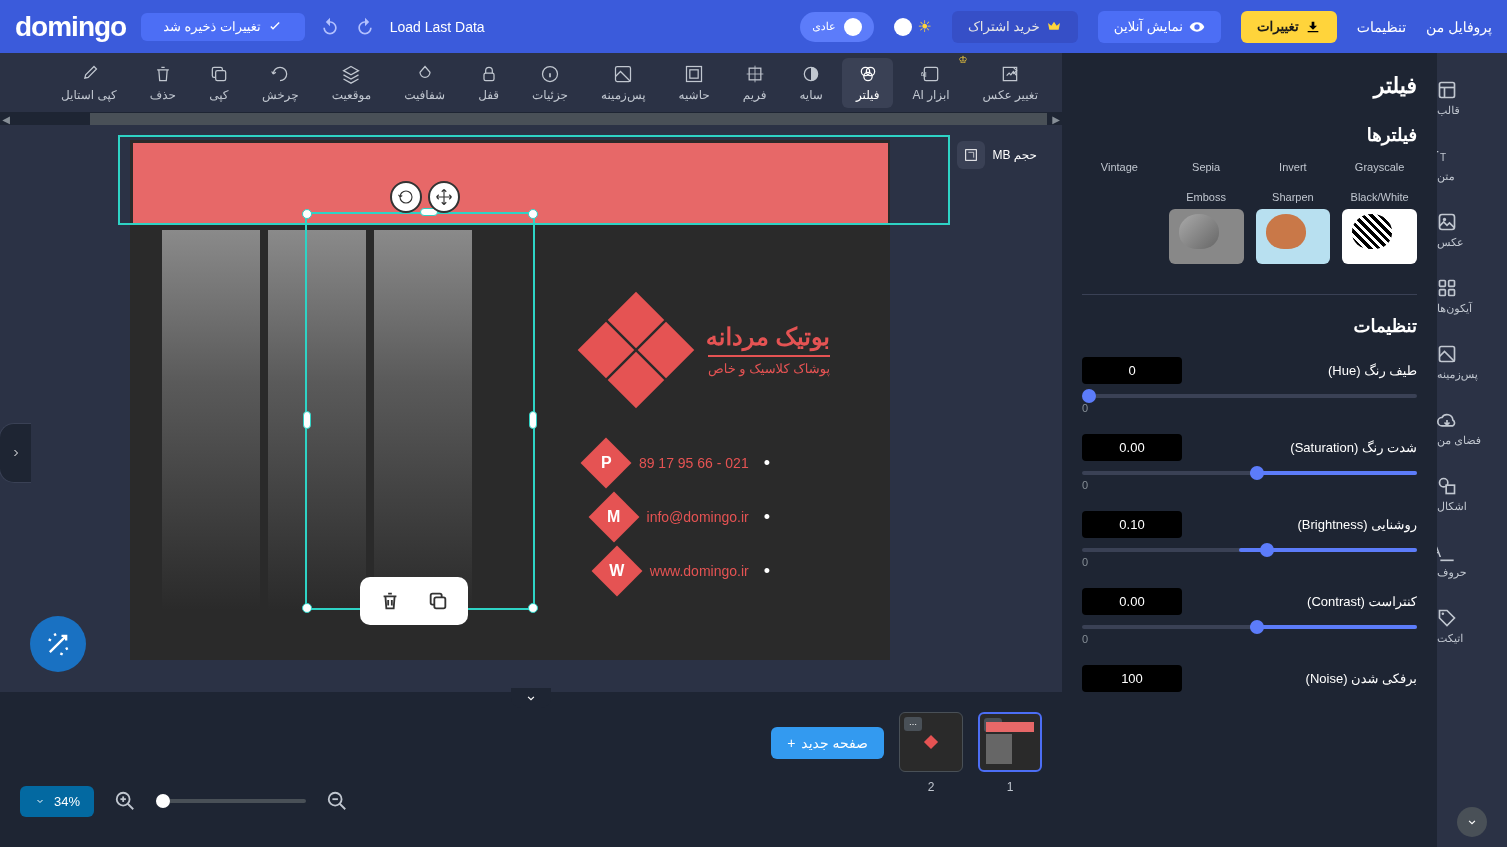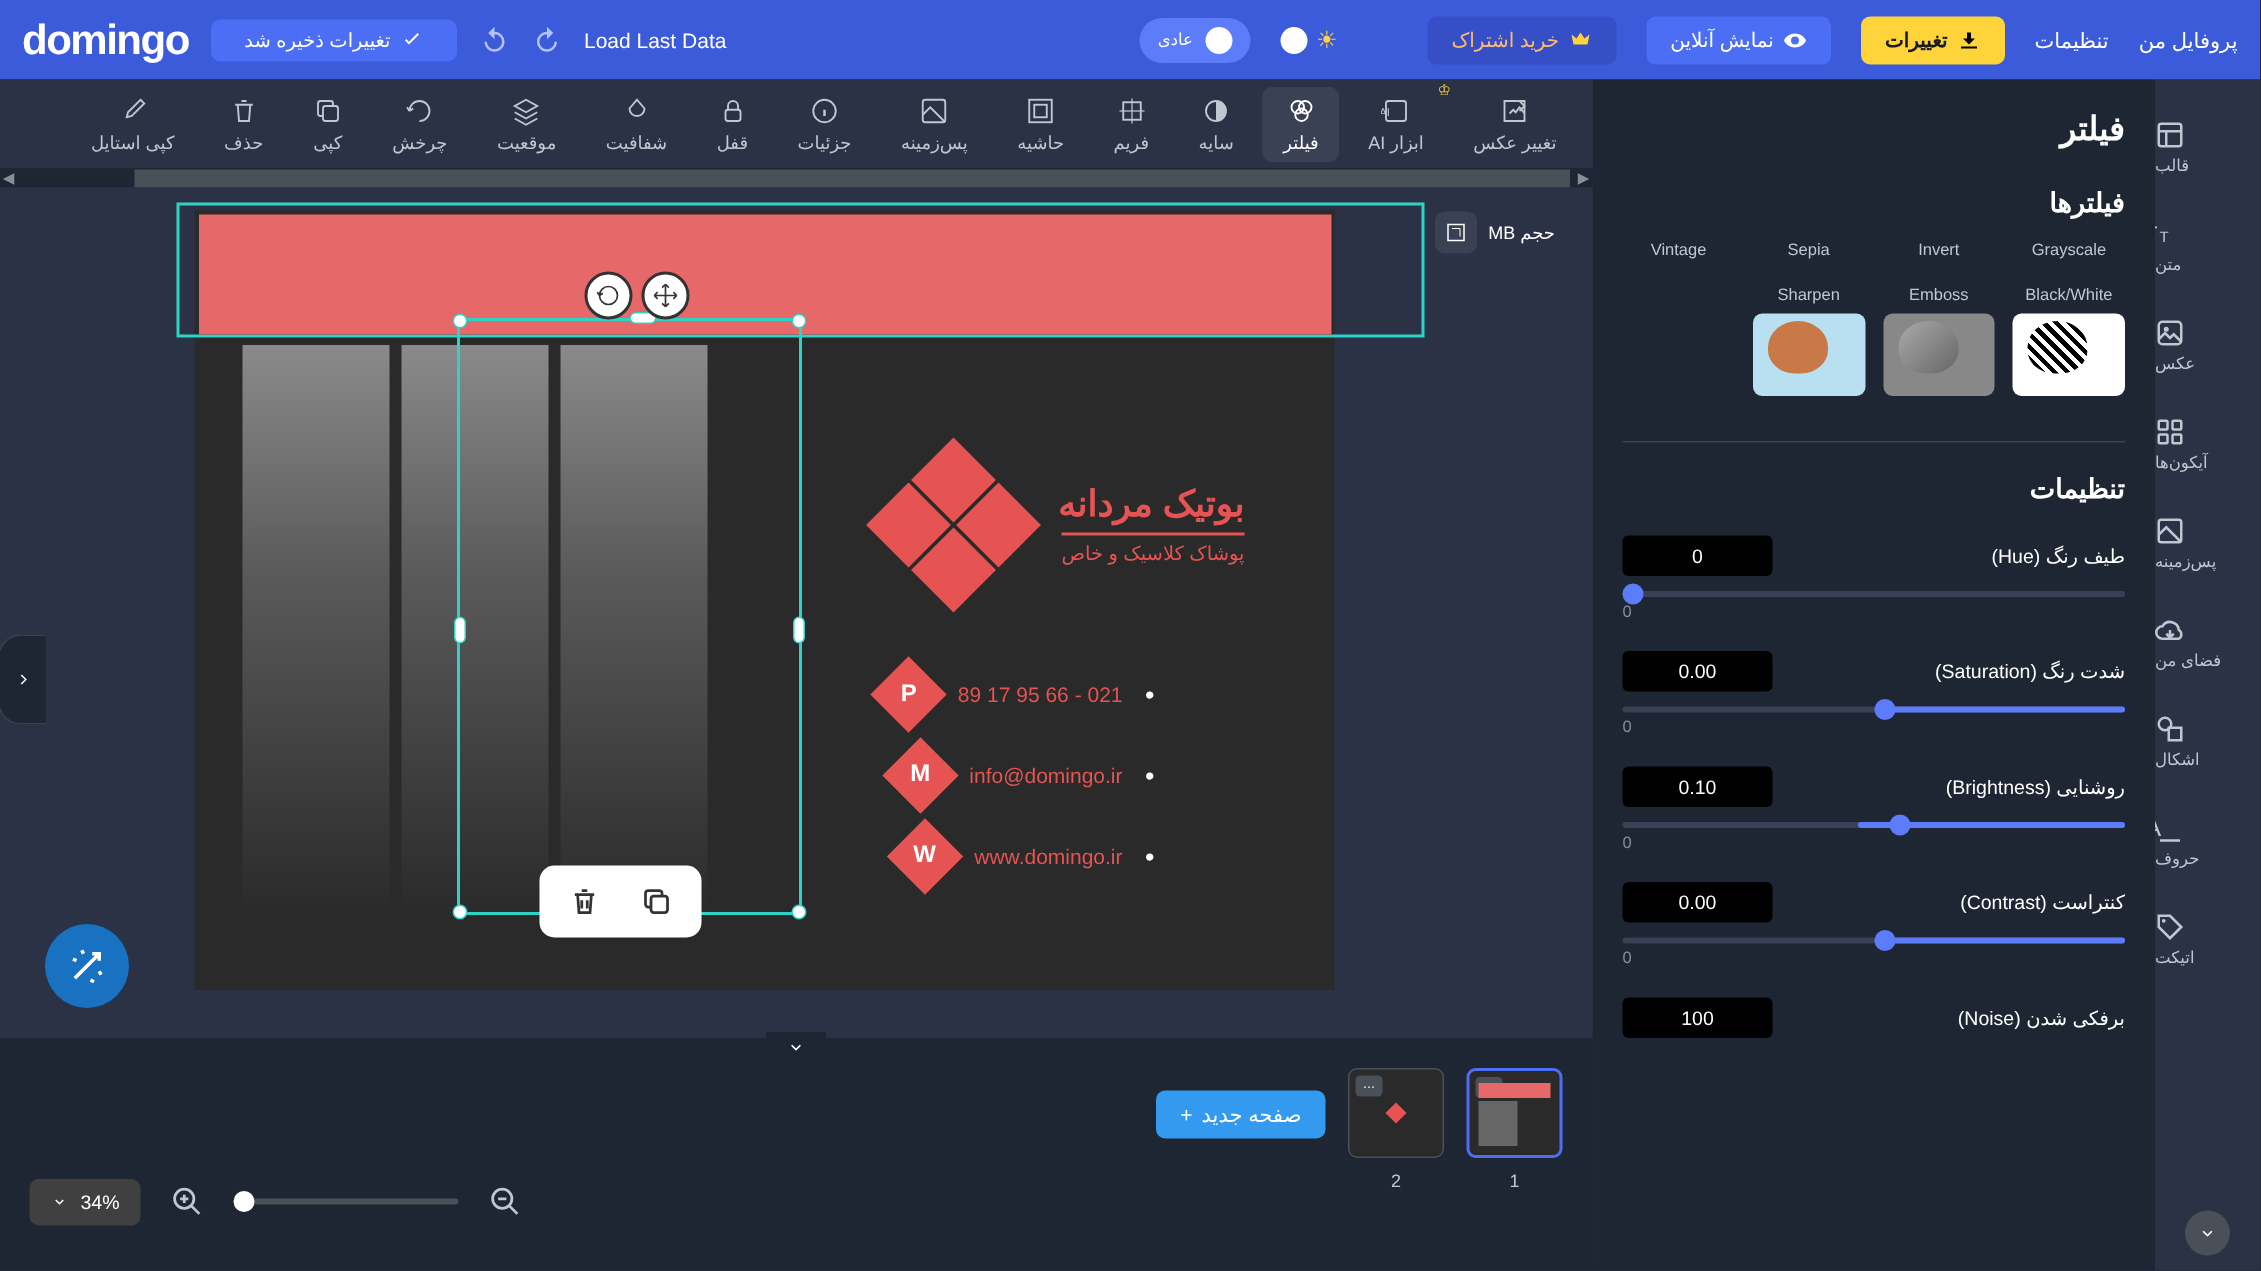--- a/index.html
+++ b/index.html
@@ -5,21 +5,21 @@
 * { margin: 0; padding: 0; box-sizing: border-box; font-family: Tahoma, Arial, sans-serif; }
 body { width: 1507px; height: 847px; background: #1e2533; color: #fff; overflow: hidden; }
 
 
 .header { height: 53px; background: #3b5bdb; display: flex; align-items: center; padding: 0 15px; gap: 15px; direction: rtl; }
 .header-right { display: flex; align-items: center; gap: 20px; }
 .header-left { display: flex; align-items: center; gap: 15px; margin-right: auto; direction: ltr; }
 .logo { font-size: 28px; font-weight: bold; color: #fff; letter-spacing: -1px; }
 .btn-yellow { background: #ffd43b; color: #1a1a1a; padding: 8px 16px; border-radius: 6px; border: none; font-weight: bold; display: flex; align-items: center; gap: 6px; cursor: pointer; }
 .btn-blue { background: #4c6ef5; color: #fff; padding: 8px 16px; border-radius: 6px; border: none; display: flex; align-items: center; gap: 6px; cursor: pointer; }
-.btn-dark { background: #364fc7; color: #fdba74; padding: 8px 16px; border-radius: 6px; border: none; display: flex; align-items: center; gap: 6px; cursor: pointer; margin-left: 40px; }
+.btn-dark { background: #364fc7; color: #e5e5e5; padding: 8px 16px; border-radius: 6px; border: none; display: flex; align-items: center; gap: 6px; cursor: pointer; }
 .toggle-group { display: flex; align-items: center; gap: 8px; background: #5c7cfa; padding: 6px 12px; border-radius: 20px; }
 .toggle-circle { width: 18px; height: 18px; background: #fff; border-radius: 50%; }
 .header-link { color: #fff; font-size: 14px; cursor: pointer; }
 .btn-saved { background: #4c6ef5; color: #fff; padding: 6px 22px; border-radius: 6px; border: none; display: flex; align-items: center; gap: 6px; font-size: 13px; }
 .icon-svg { width: 20px; height: 20px; fill: currentColor; }
 .icon-sm { width: 16px; height: 16px; }
 
 
 .main { display: flex; height: 794px; }
 
@@ -101,21 +101,21 @@
 .page-thumb { display: flex; flex-direction: column; align-items: center; gap: 8px; }
 .page-thumb-box { width: 64px; height: 60px; background: #2a2a2a; border-radius: 6px; position: relative; cursor: pointer; overflow: hidden; }
 .page-thumb-box.active { border: 2px solid #4c6ef5; }
 .page-menu { position: absolute; top: 4px; left: 4px; width: 18px; height: 14px; background: #495057; border-radius: 3px; display: flex; align-items: center; justify-content: center; font-size: 8px; cursor: pointer; }
 .page-num { font-size: 12px; color: #c1c7d0; }
 .new-page-btn { background: #339af0; color: #fff; border: none; padding: 8px 16px; border-radius: 6px; display: flex; align-items: center; gap: 6px; cursor: pointer; font-size: 14px; margin-top: 15px; }
 .zoom-controls { position: absolute; left: 20px; bottom: 30px; display: flex; align-items: center; gap: 15px; direction: ltr; }
 .zoom-btn { width: 32px; height: 32px; display: flex; align-items: center; justify-content: center; cursor: pointer; color: #c1c7d0; }
 .zoom-slider { width: 150px; height: 4px; background: #495057; position: relative; border-radius: 2px; }
 .zoom-slider-handle { position: absolute; width: 14px; height: 14px; background: #fff; border-radius: 50%; top: -5px; left: 0; }
-.zoom-pill { background: #404040; padding: 8px 14px; border-radius: 6px; display: flex; align-items: center; gap: 8px; font-size: 13px; }
+.zoom-pill { background: #0369a1; padding: 8px 14px; border-radius: 6px; display: flex; align-items: center; gap: 8px; font-size: 13px; }
 
 .fab { position: fixed; left: 30px; bottom: 175px; width: 56px; height: 56px; background: #1971c2; border-radius: 50%; display: flex; align-items: center; justify-content: center; cursor: pointer; z-index: 100; }
 
 
 .balloon { width: 100%; height: 100%; border-radius: 6px; position: relative; overflow: hidden; }
 .balloon::before { content: ''; position: absolute; width: 40px; height: 35px; border-radius: 50% 50% 45% 45%; top: 5px; left: 10px; }
 .f-vintage { background: #c9a866; } .f-vintage::before { background: #d4935a; }
 .f-sepia { background: #e8dcc0; } .f-sepia::before { background: #d4b896; }
 .f-invert { background: #1a3a6e; } .f-invert::before { background: #c97830; }
 .f-grayscale { background: #d0d0d0; } .f-grayscale::before { background: #909090; }
@@ -270,26 +270,26 @@
         </div>
       <div class="filter-thumb">
           <span class="filter-thumb-label">Grayscale</span>
           <div class="filter-thumb-img balloon f-grayscale"></div>
         </div>
       <div class="filter-thumb" style="visibility:hidden;">
           <span class="filter-thumb-label">.</span>
           <div class="filter-thumb-img"></div>
         </div>
       <div class="filter-thumb">
+          <span class="filter-thumb-label">Emboss</span>
+          <div class="filter-thumb-img balloon f-emboss"></div>
+        </div>
+      <div class="filter-thumb">
           <span class="filter-thumb-label">Sharpen</span>
           <div class="filter-thumb-img balloon f-sharpen"></div>
-        </div>
-      <div class="filter-thumb">
-          <span class="filter-thumb-label">Emboss</span>
-          <div class="filter-thumb-img balloon f-emboss"></div>
         </div>
       <div class="filter-thumb">
           <span class="filter-thumb-label">Black/White</span>
           <div class="filter-thumb-img balloon f-bw"></div>
         </div>
     </div>
     <hr class="divider">
     <div class="settings-section">
       <h3>تنظیمات</h3>
       <div class="slider-row">

